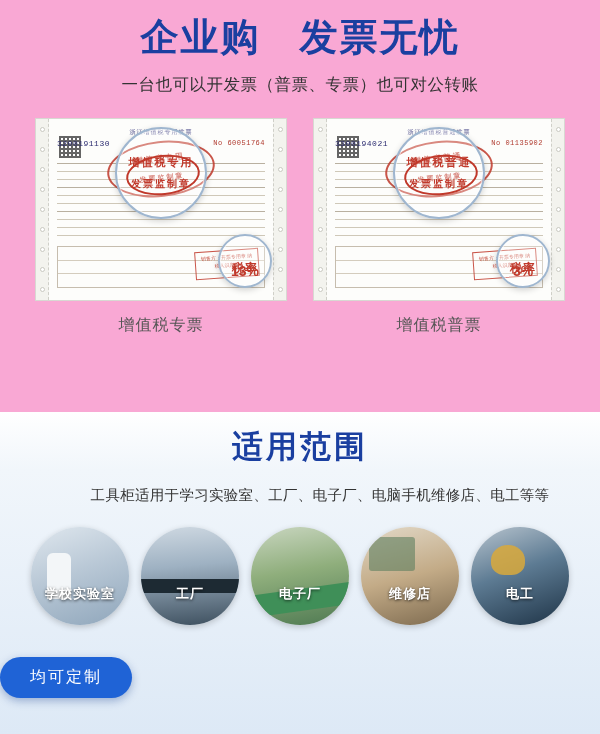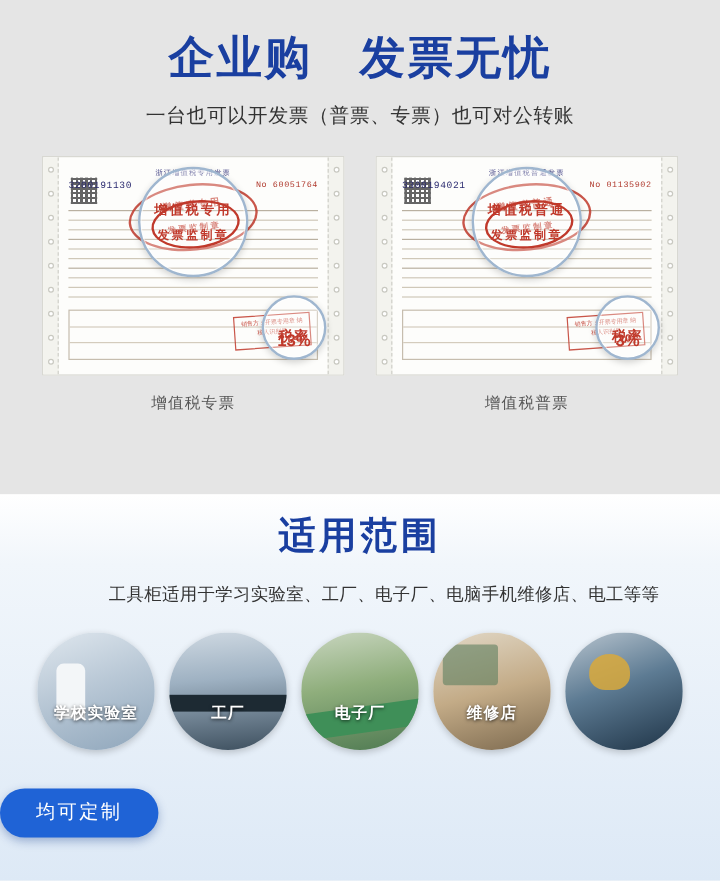--- a/index.html
+++ b/index.html
@@ -9,22 +9,22 @@
     font-family: "Liberation Sans", sans-serif;
     background: #ffffff;
     overflow: hidden;
     position: relative;
   }
 
   
   .sec-invoice {
     position: relative;
     height: 412px;
-    background: #e5e5e5;
-    padding-top: 28px;
+    background: #f9a8d4;
+    padding-top: 16px;
   }
   .headline {
     text-align: center;
     font-size: 38px;
     font-weight: bold;
     color: #1a3fa0;
     letter-spacing: 2px;
     line-height: 1.15;
   }
   .headline .gap { display: inline-block; width: 14px; }
@@ -202,21 +202,21 @@
   }
   .lens-small {
     width: 54px; height: 54px;
     bottom: 12px; right: 14px;
   }
   .lens-small .l1 { top: 24px; font-size: 12px; letter-spacing: 1px; }
   .lens-small .l2 { top: 27px; font-size: 14px; }
 
   .inv-caption {
     text-align: center;
-    font-size: 13px;
+    font-size: 16px;
     color: #555555;
     margin-top: 14px;
     letter-spacing: 1px;
   }
 
   
   .sec-scope {
     position: relative;
     height: 322px;
     background: linear-gradient(180deg,#ffffff 0%,#f1f6fb 18%,#dde9f6 100%);
@@ -483,20 +483,21 @@
     <div class="circle-item c3">
       <div class="ph"></div>
       <div class="circle-label">电子厂</div>
     </div>
     <div class="circle-item c4">
       <div class="ph"></div>
       <div class="circle-label">维修店</div>
     </div>
     <div class="circle-item c5">
       <div class="ph"></div>
+      <div class="circle-label">电工</div>
     </div>
   </div>
 
   <div class="cta-wrap">
     <button class="cta-btn">均可定制</button>
   </div>
 
 </section>
 
 </body></html>

